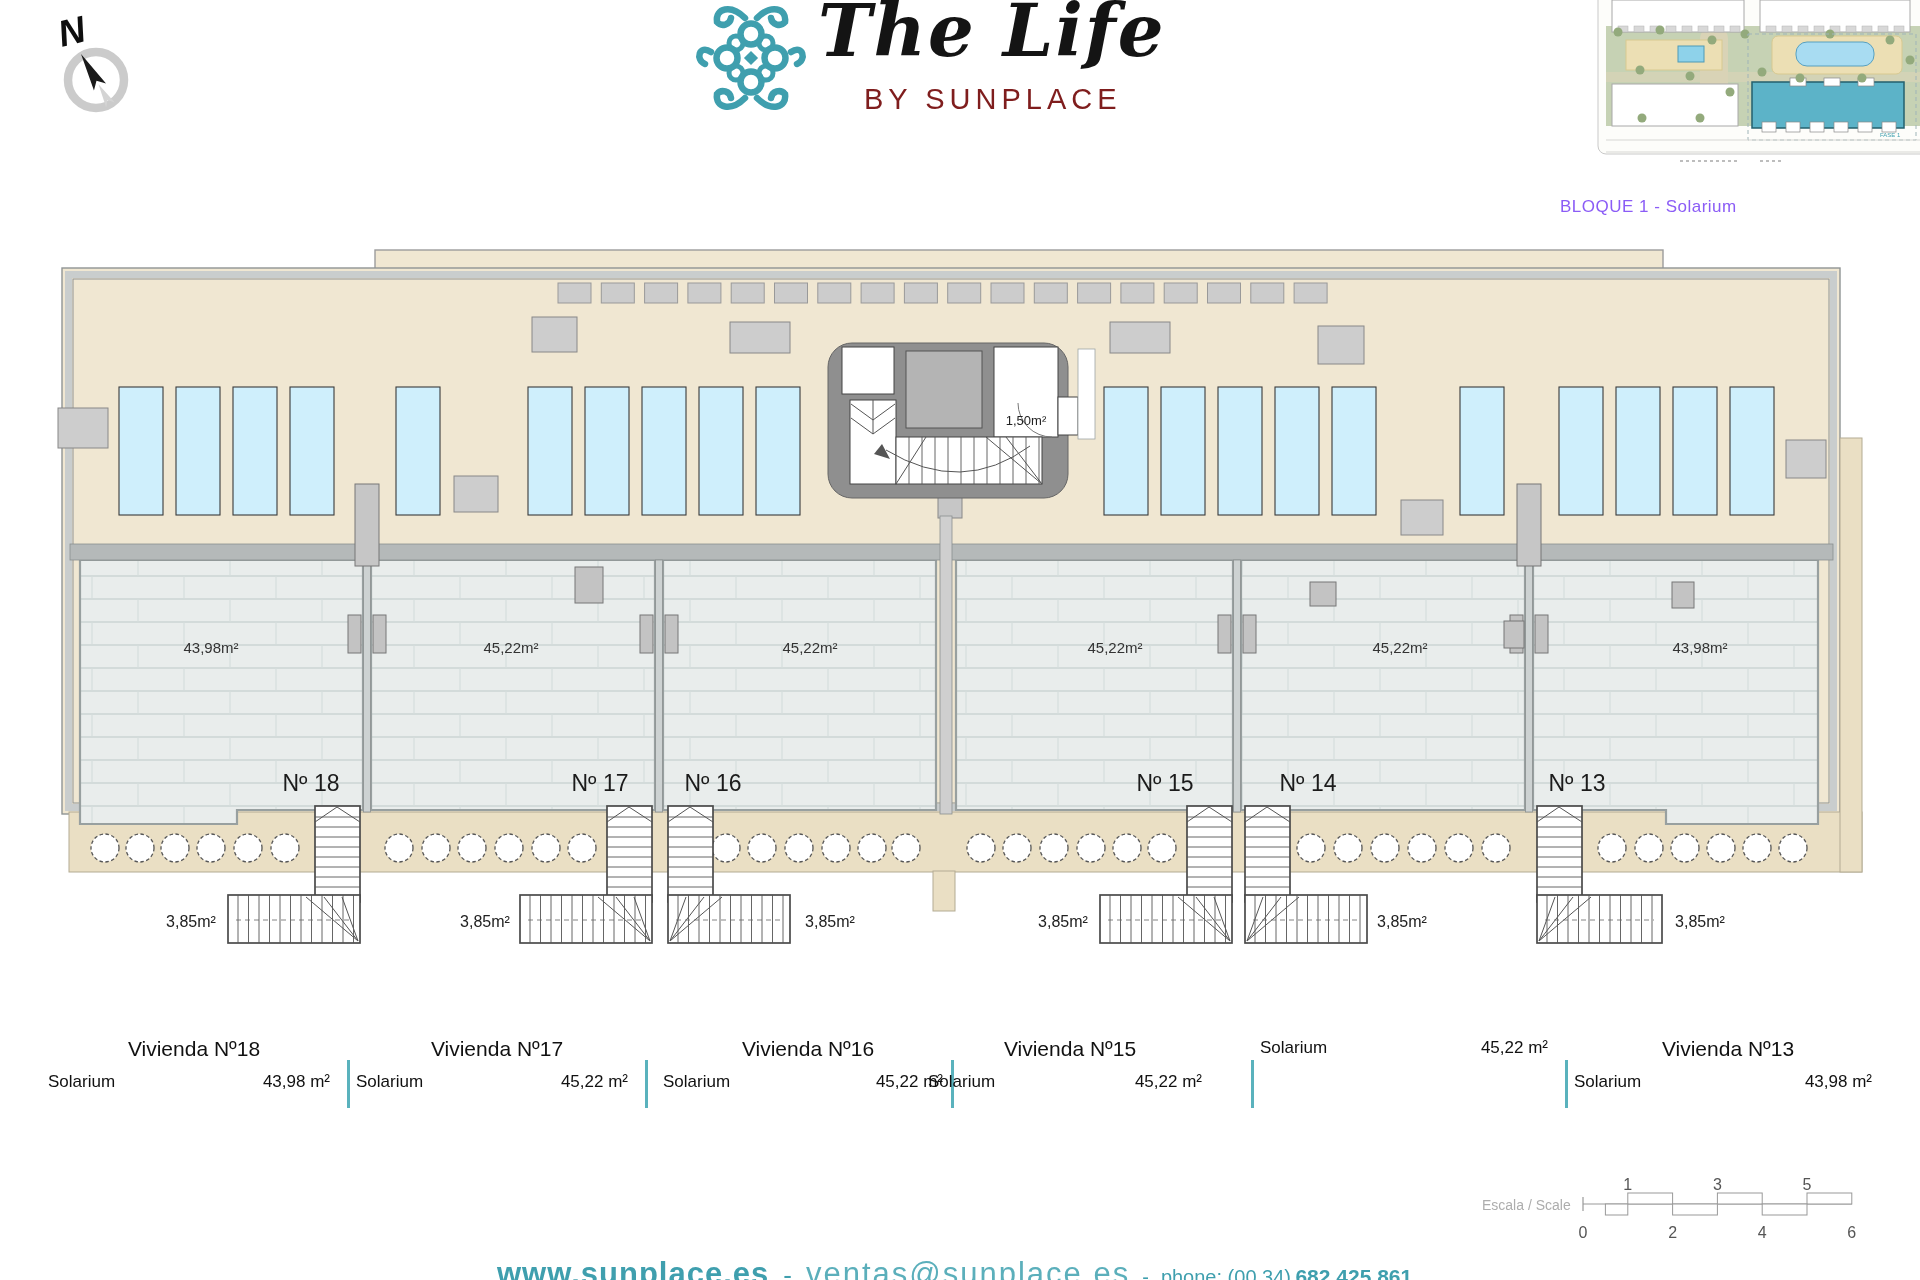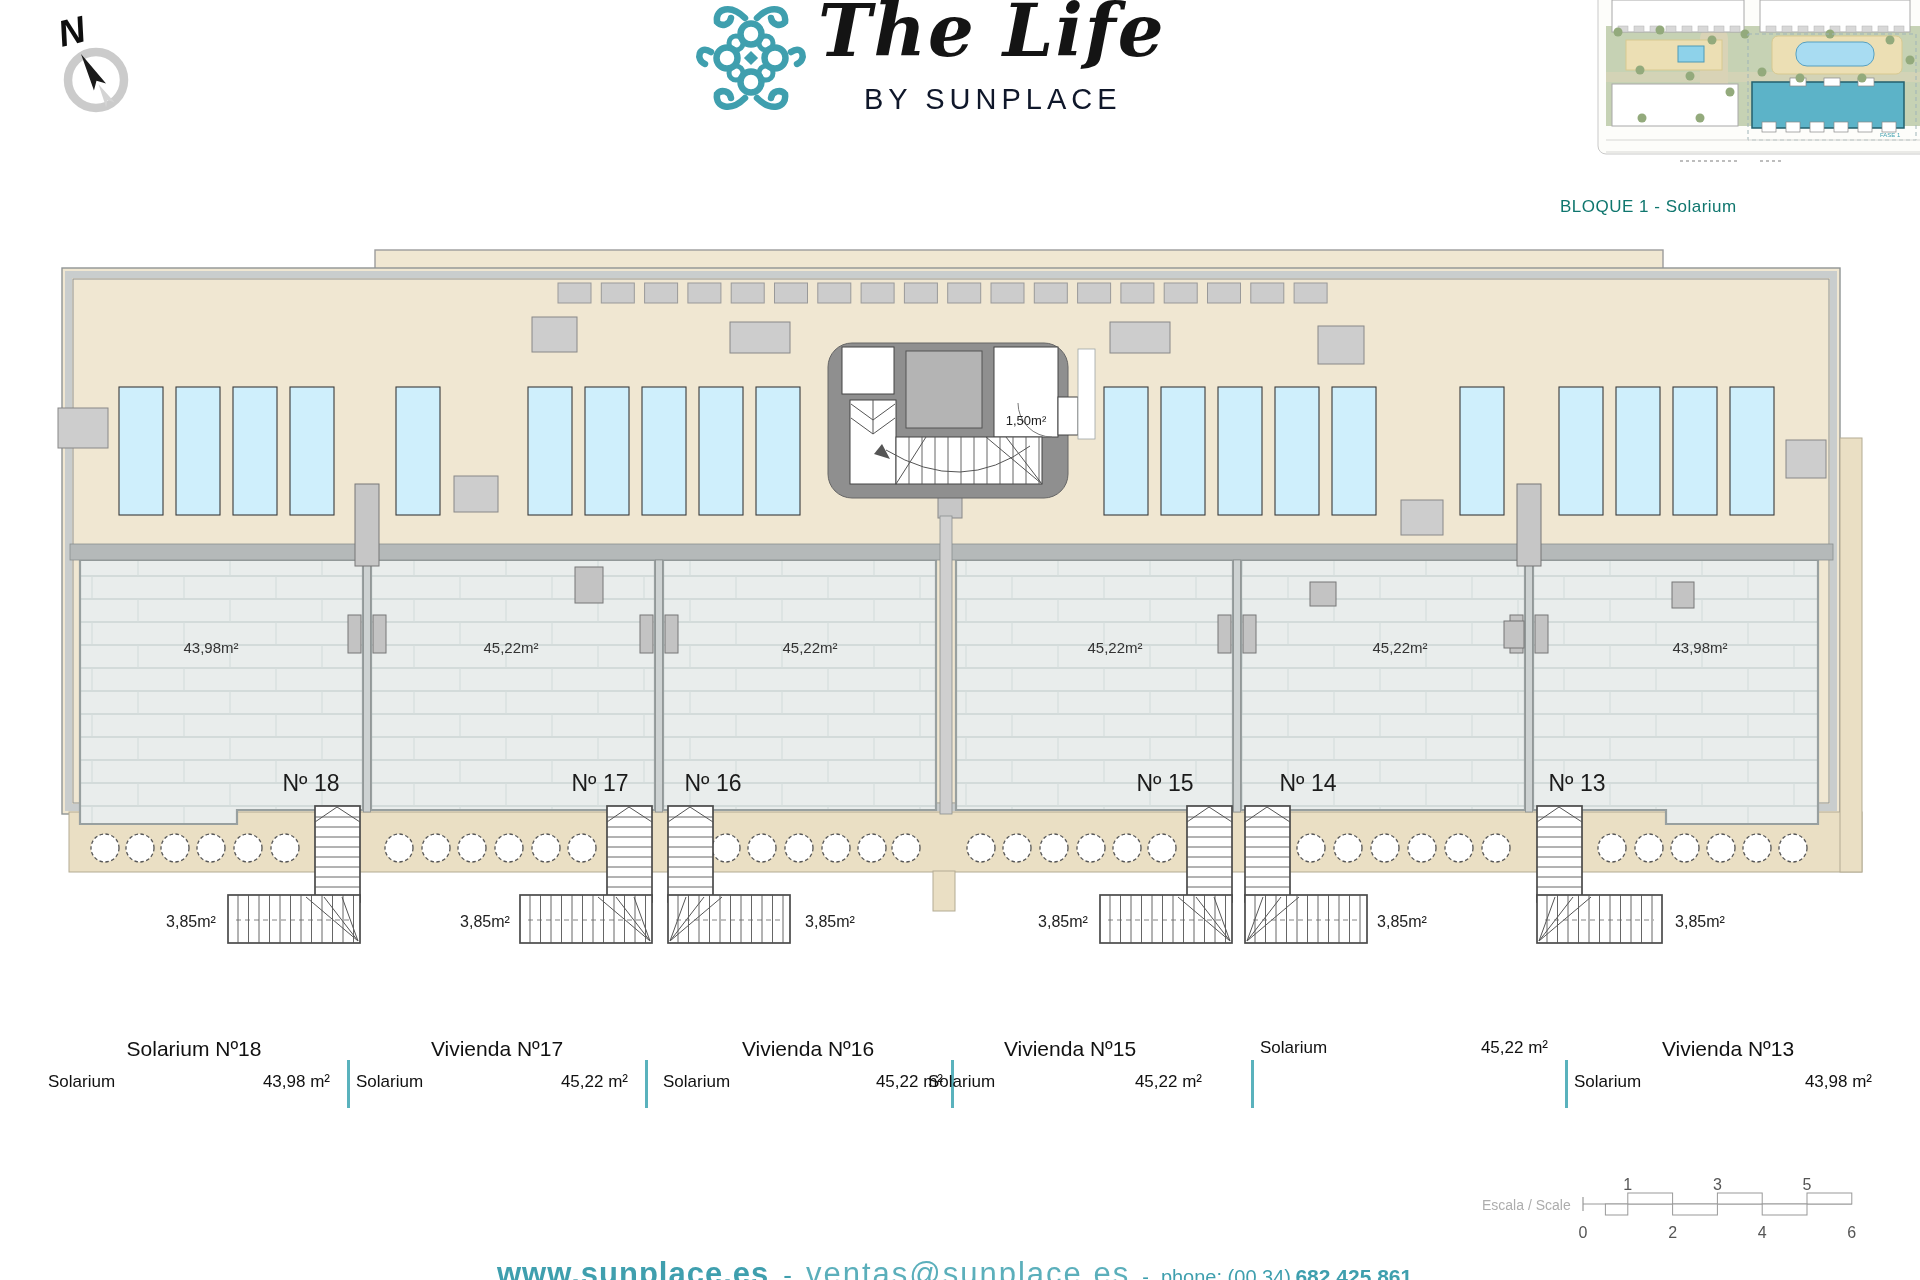--- a/index.html
+++ b/index.html
@@ -2,24 +2,24 @@
 <html><head>
 <meta charset="utf-8">
 <style>
   html,body{margin:0;padding:0}
   body{width:1920px;height:1280px;overflow:hidden;background:#fff;
        font-family:"Liberation Sans",sans-serif;position:relative}
   #base-svg{position:absolute;left:0;top:0}
   
   .logo-title{position:absolute;left:818px;top:-12px;font-family:"DejaVu Serif",serif;
       font-style:italic;font-weight:600;font-size:72px;color:#141414;letter-spacing:2px;white-space:nowrap}
-  .logo-sub{position:absolute;left:864px;top:83px;font-size:29px;color:#0f172a;
+  .logo-sub{position:absolute;left:864px;top:83px;font-size:29px;color:#7f1d1d;
       letter-spacing:5px;white-space:nowrap}
   .knot{position:absolute;left:690px;top:0}
-  .sitemap-caption{position:absolute;left:1560px;top:197px;font-size:17px;color:#0f766e;letter-spacing:.5px}
+  .sitemap-caption{position:absolute;left:1560px;top:197px;font-size:17px;color:#8b5cf6;letter-spacing:.5px}
   
   #summary-table{position:absolute;left:0;top:0;width:1920px;height:1280px;pointer-events:none}
   .sum-col{position:absolute;top:1032px;height:80px}
   .sum-head{text-align:center;font-size:21px;color:#111;height:34px;line-height:34px}
   .sum-row{display:flex;justify-content:space-between;align-items:flex-end;
       padding:6px 18px 0 8px;font-size:17px;color:#111}
   .sum-div{position:absolute;width:3px;height:48px;top:1060px;background:#5ab2bd}
   
   #footer{position:absolute;left:497px;top:1256px;white-space:nowrap;color:#3f9fae}
   #footer .f-web{font-size:31px;font-weight:bold;letter-spacing:1px}
@@ -527,21 +527,21 @@
       <path d="M40,-6 C52,-14 56,2 46,6"></path>
     </g>
   </g>
 </svg>
 <div class="logo-title">The Life</div>
 <div class="logo-sub">BY SUNPLACE</div>
 <div class="sitemap-caption">BLOQUE 1 - Solarium</div>
 
 <div id="summary-table">
     <div class="sum-col" style="left: 40px; width: 308px;">
-      <div class="sum-head">Solarium Nº18</div>
+      <div class="sum-head">Vivienda Nº18</div>
       <div class="sum-row">
         <span>Solarium</span>
         <span>43,98 m²</span>
       </div>
     </div>
     <span class="sum-div" style="left: 347px;"></span>
     <div class="sum-col" style="left: 348px; width: 298px;">
       <div class="sum-head">Vivienda Nº17</div>
       <div class="sum-row">
         <span>Solarium</span>

